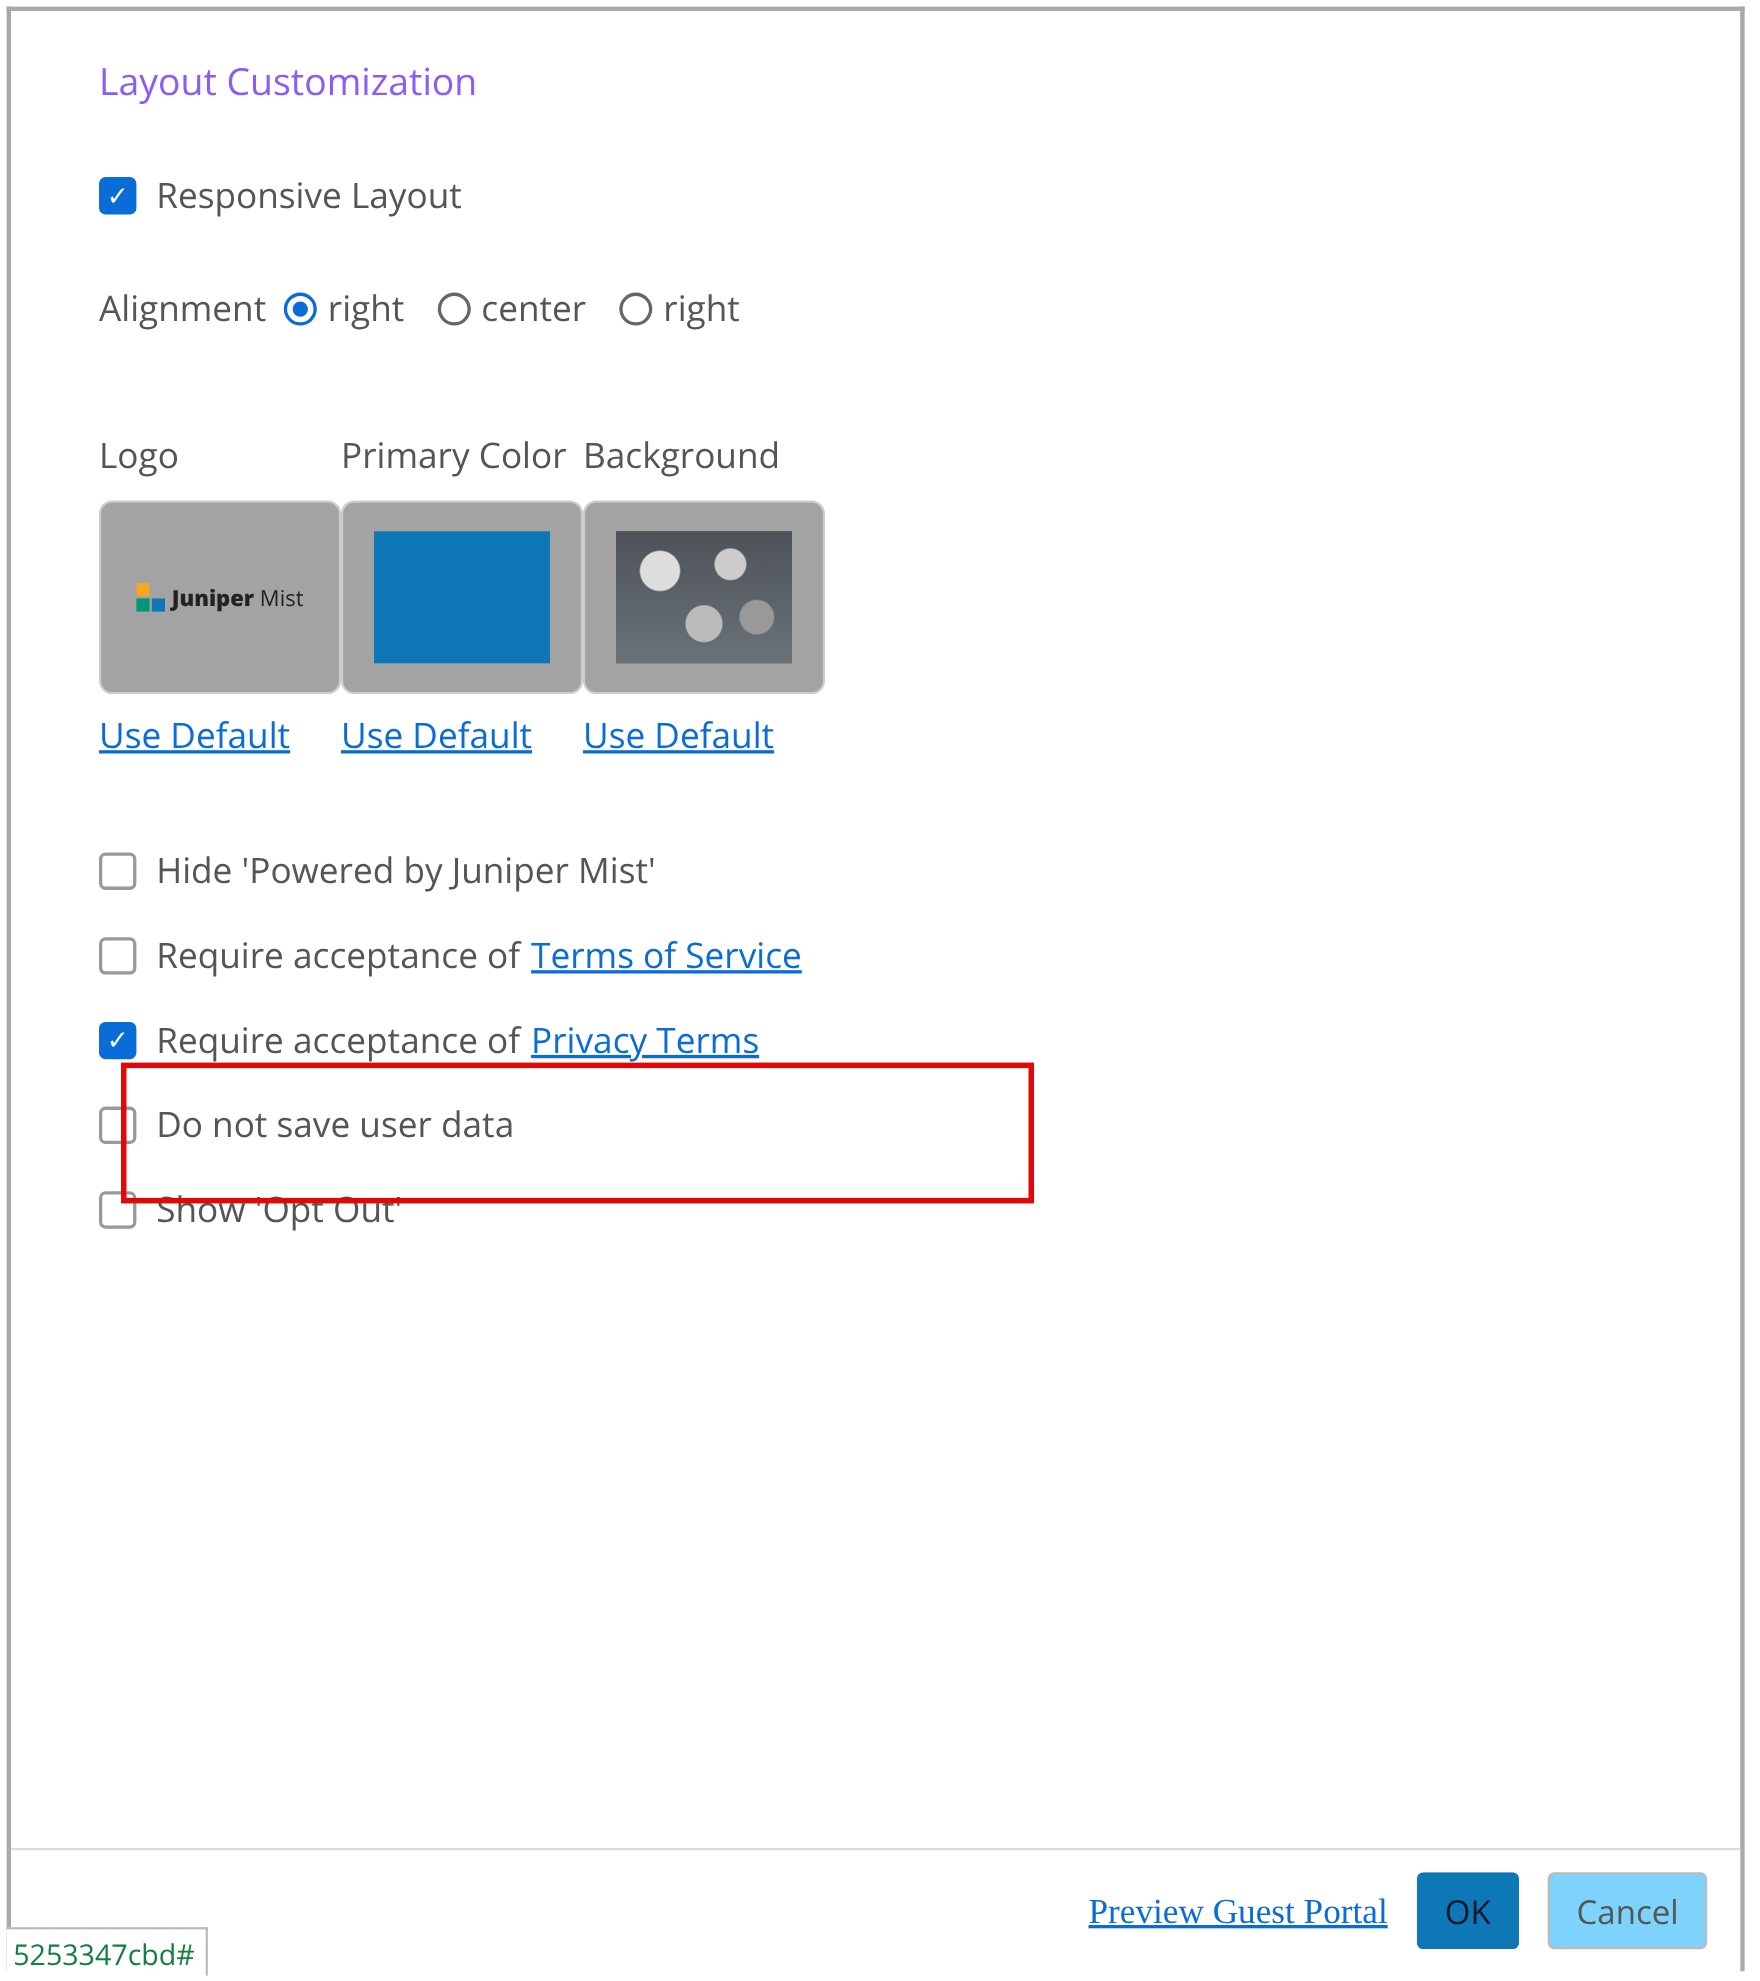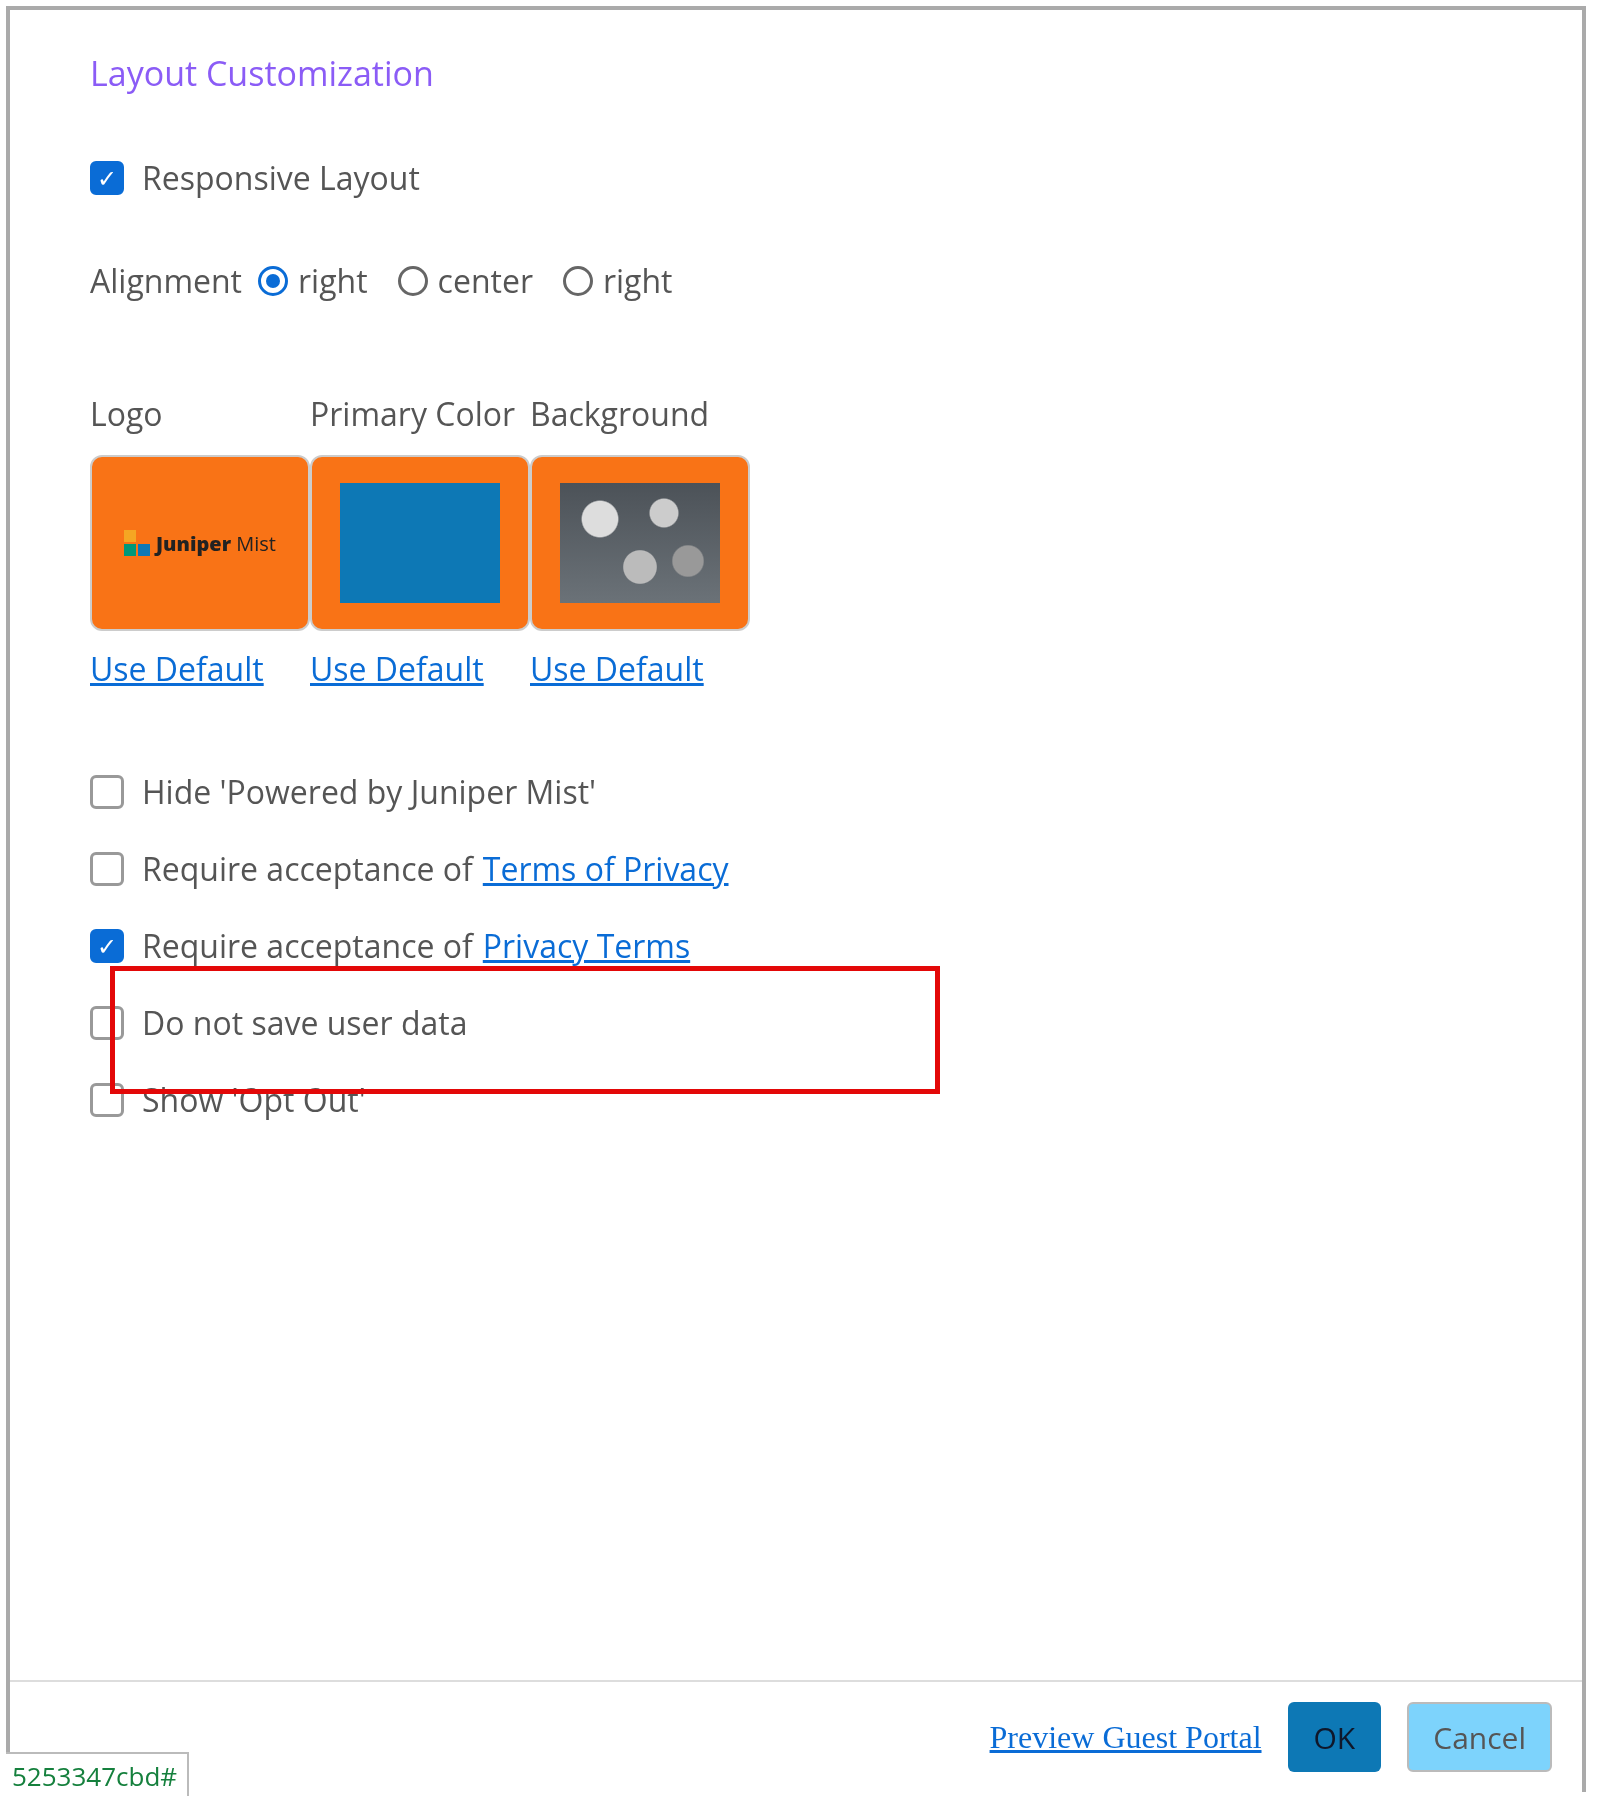--- a/index.html
+++ b/index.html
@@ -107,21 +107,21 @@
   }
   .preview-label {
     font-size: 32px;
     margin-bottom: 20px;
   }
   .preview-box {
     width: 216px;
     height: 172px;
     border: 2px solid #ccc;
     border-radius: 12px;
-    background: #f97316;
+    background: #a3a3a3;
     display: flex;
     align-items: center;
     justify-content: center;
     margin-bottom: 16px;
   }
   .primary-swatch {
     width: 160px;
     height: 120px;
     background: #0d78b5;
   }
@@ -303,21 +303,21 @@
     </div>
 
     <div class="option-row">
       <div class="checkbox"></div>
       <span class="text">Hide 'Powered by Juniper Mist'</span>
     </div>
 
     <div class="option-row">
       <div class="checkbox"></div>
       <span class="text">Require acceptance of </span>
-      <a class="link" href="#">Terms of Privacy</a>
+      <a class="link" href="#">Terms of Service</a>
     </div>
 
     <div class="option-row">
       <div class="checkbox checked">
         <span class="tick">✓</span>
       </div>
       <span class="text">Require acceptance of </span>
       <a class="link" href="#">Privacy Terms</a>
     </div>
 

